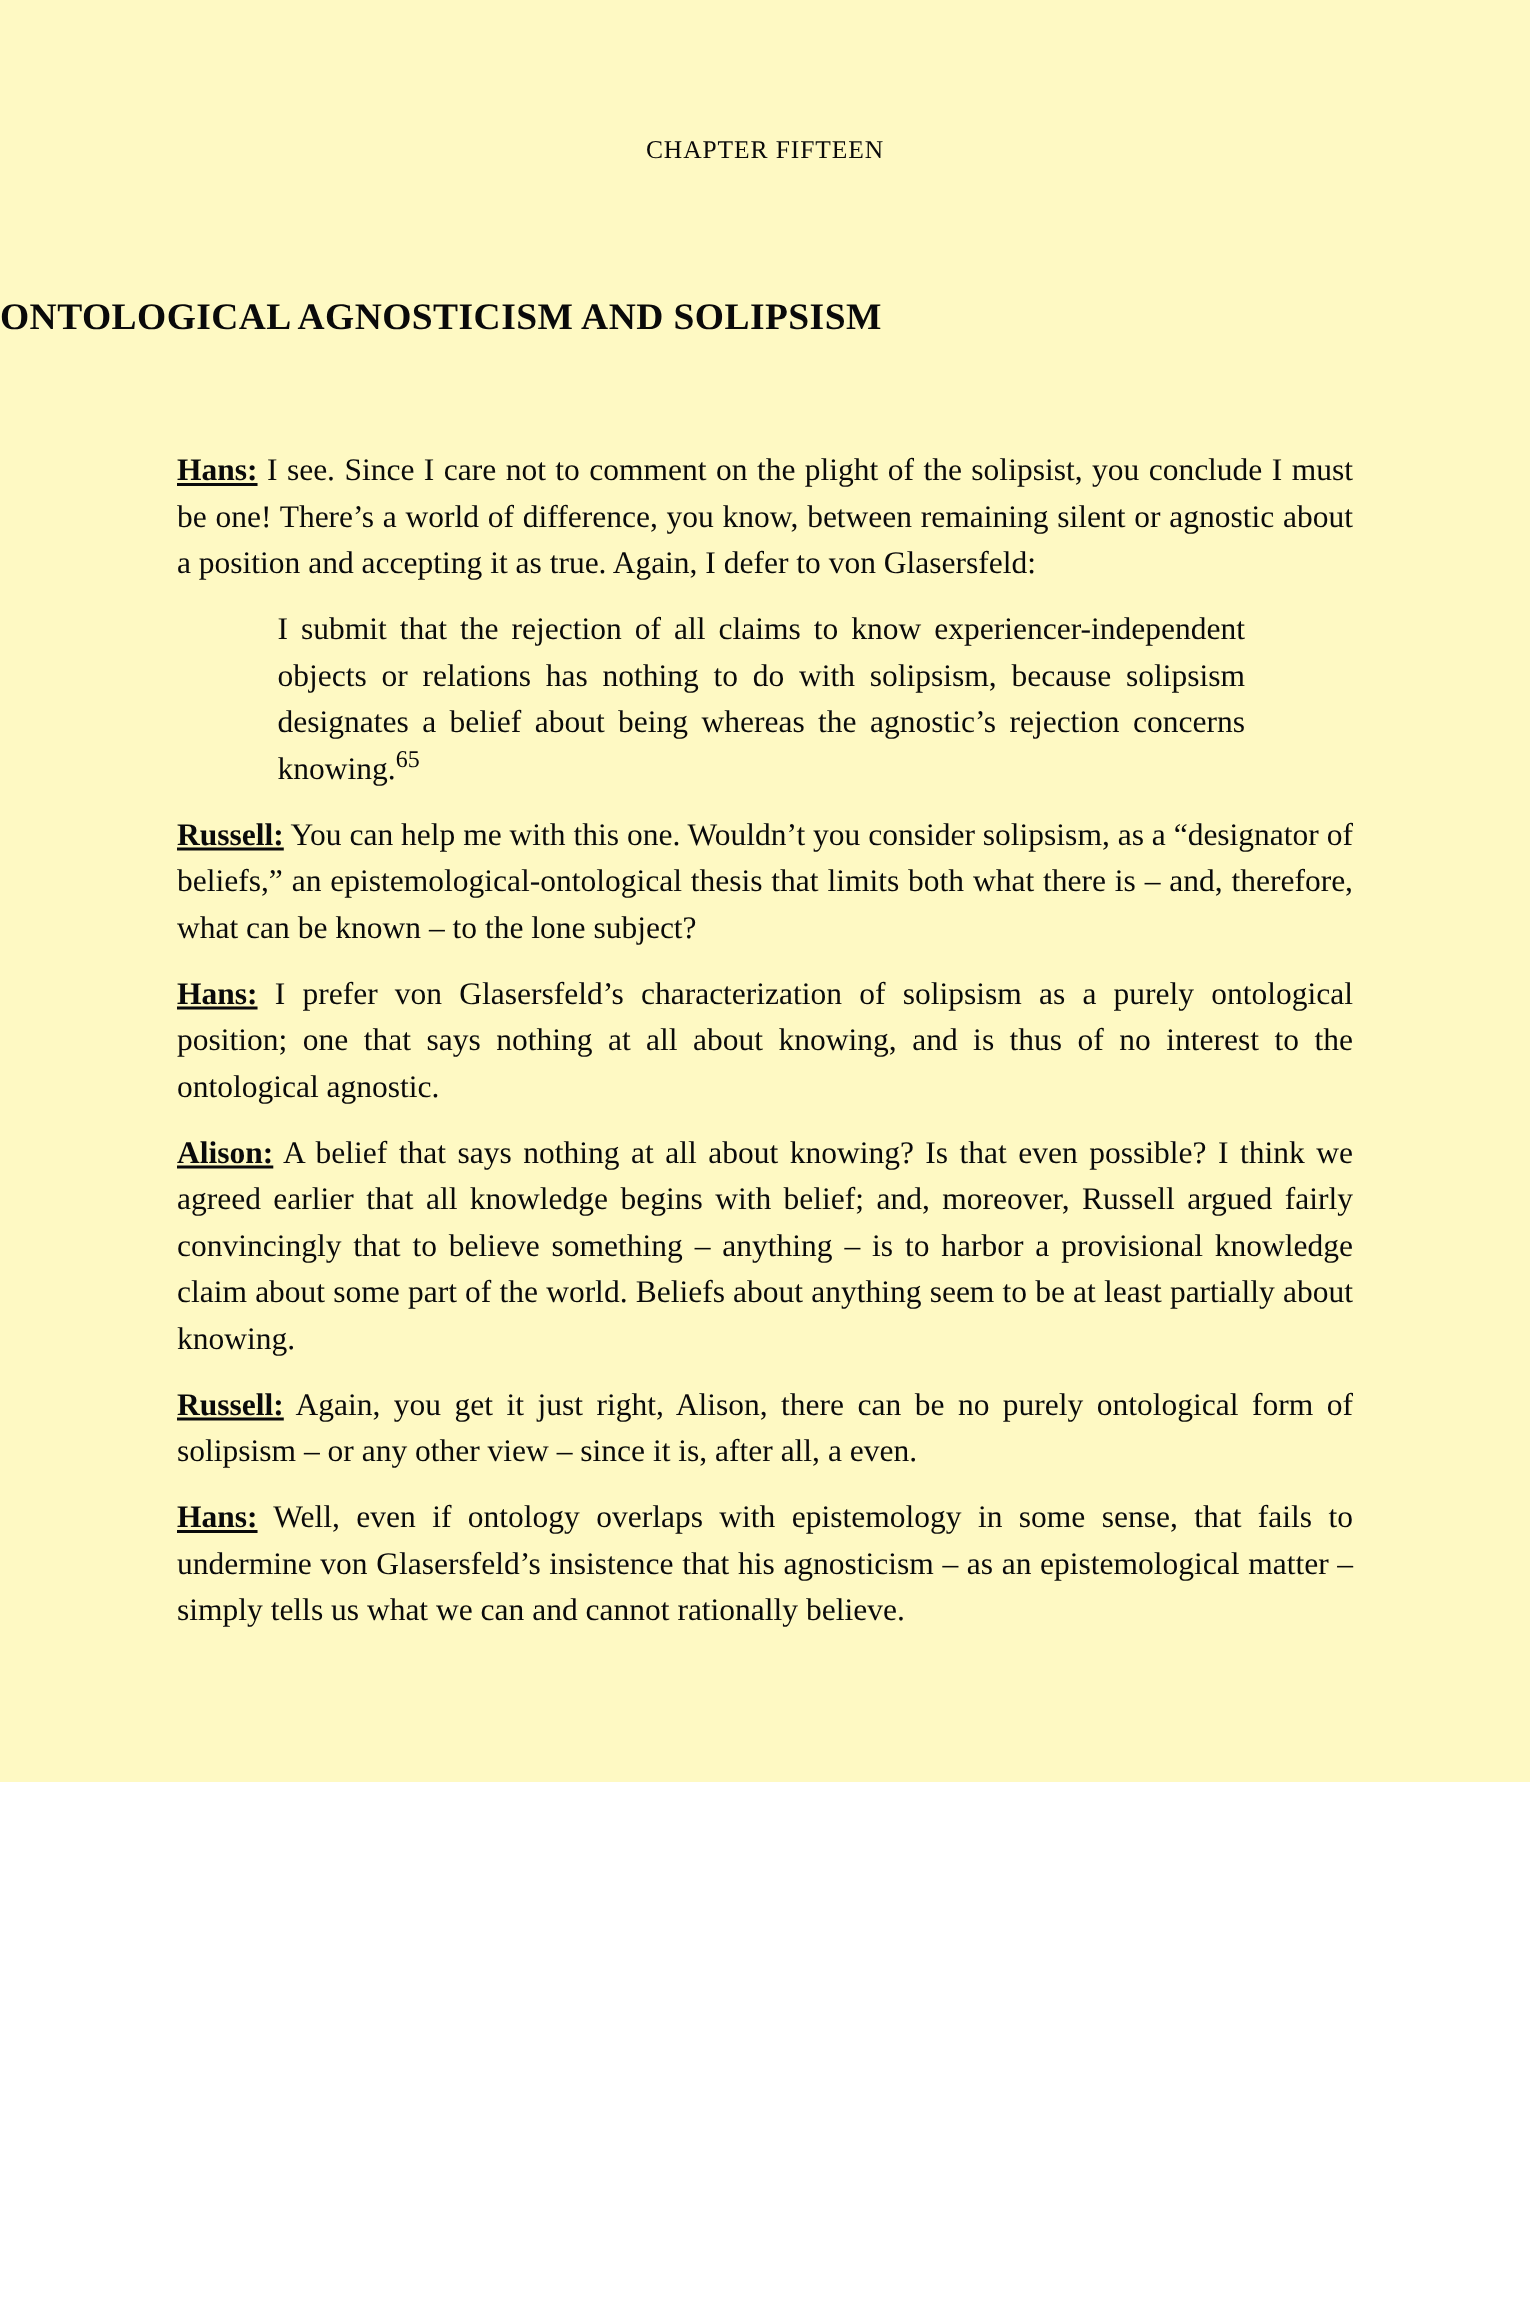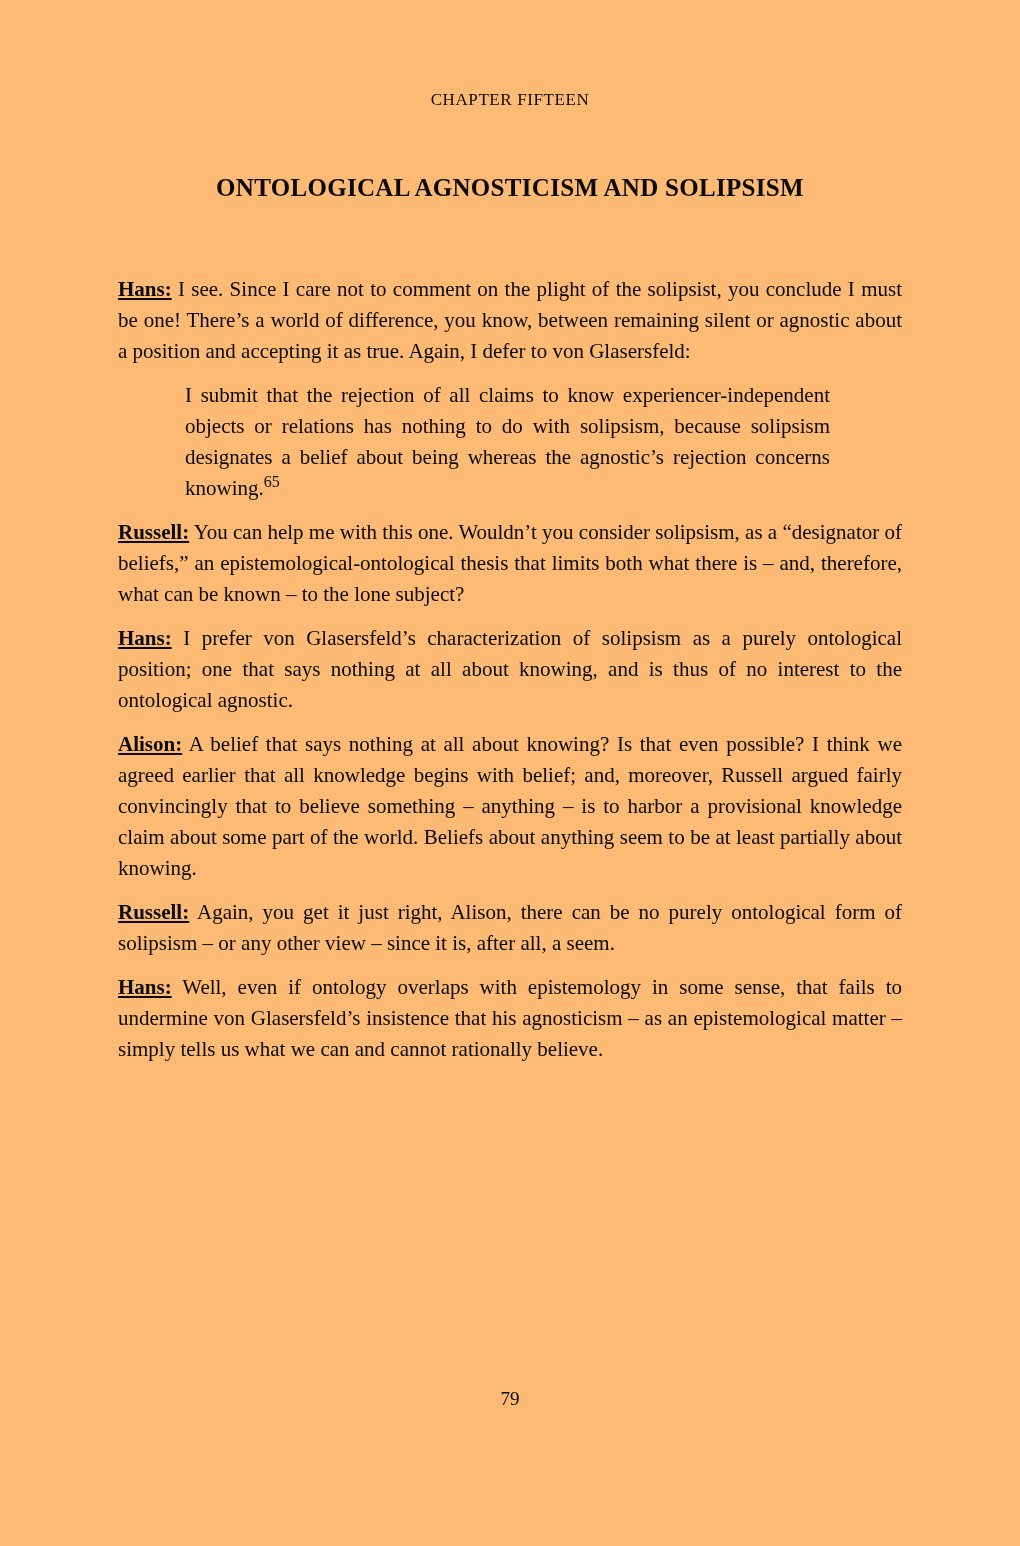--- a/index.html
+++ b/index.html
@@ -1,35 +1,34 @@
 <!DOCTYPE html>
 <html><head>
 <meta charset="utf-8">
 <style>
   * { margin: 0; padding: 0; box-sizing: border-box; }
   html, body { background: #ffffff; }
   .page {
     position: relative;
     width: 1020px;
-    height: 1546px;
-    background: #fdba74;
+    height: 1188px;
+    background: #fef9c3;
     color: #0a0a0a;
     font-family: "Liberation Serif", serif;
     overflow: hidden;
   }
   .running-head {
     padding-top: 90px;
     text-align: center;
     font-size: 17px;
     line-height: 1.2;
     letter-spacing: 0.6px;
   }
   .chapter-title {
-    margin-top: 64px;
-    text-align: center;
+    margin-top: 88px;
     font-size: 25px;
     font-weight: bold;
     letter-spacing: 0.3px;
   }
   .body-text {
     margin-top: 72px;
     padding: 0 118px;
     font-size: 21px;
     line-height: 31px;
   }
@@ -62,17 +61,17 @@
 
 <div class="page">
   <div class="running-head">CHAPTER FIFTEEN</div>
   <h1 class="chapter-title">ONTOLOGICAL AGNOSTICISM AND SOLIPSISM</h1>
   <div class="body-text">
       <p class="dialogue-paragraph"><span class="seg-bold">Hans:</span><span class="seg-normal"> I see. Since I care not to comment on the plight of the solipsist, you conclude I must be one! There’s a world of difference, you know, between remaining silent or agnostic about a position and accepting it as true. Again, I defer to von Glasersfeld:</span></p>
       <p class="quote-block"><span class="seg-normal">I submit that the rejection of all claims to </span><span class="seg-italic">know</span><span class="seg-normal"> experiencer-independent objects or relations has nothing to do with solipsism, because solipsism designates a belief about </span><span class="seg-italic">being</span><span class="seg-normal"> whereas the agnostic’s rejection concerns </span><span class="seg-italic">knowing</span><span class="seg-normal">.</span><span class="seg-sup">65</span></p>
       <p class="dialogue-paragraph"><span class="seg-bold">Russell:</span><span class="seg-normal"> You can help me with this one. Wouldn’t you consider solipsism, as a “designator of beliefs,” an epistemological-ontological thesis that limits both what there is – and, therefore, what can be known – to the lone subject?</span></p>
       <p class="dialogue-paragraph"><span class="seg-bold">Hans:</span><span class="seg-normal"> I prefer von Glasersfeld’s characterization of solipsism as a purely ontological position; one that says nothing at all about knowing, and is thus of no interest to the ontological agnostic.</span></p>
       <p class="dialogue-paragraph"><span class="seg-bold">Alison:</span><span class="seg-normal"> A belief that says </span><span class="seg-italic">nothing at all</span><span class="seg-normal"> about knowing? Is that even possible? I think we agreed earlier that all knowledge begins with belief; and, moreover, Russell argued fairly convincingly that to believe something – anything – is to harbor a provisional knowledge claim about some part of the world. Beliefs about </span><span class="seg-italic">anything</span><span class="seg-normal"> seem to be at least partially about knowing.</span></p>
-      <p class="dialogue-paragraph"><span class="seg-bold">Russell:</span><span class="seg-normal"> Again, you get it just right, Alison, there can be no purely ontological form of solipsism – or any other view – since it is, after all, </span><span class="seg-italic">a seem</span><span class="seg-normal">.</span></p>
+      <p class="dialogue-paragraph"><span class="seg-bold">Russell:</span><span class="seg-normal"> Again, you get it just right, Alison, there can be no purely ontological form of solipsism – or any other view – since it is, after all, </span><span class="seg-italic">a even</span><span class="seg-normal">.</span></p>
       <p class="dialogue-paragraph"><span class="seg-bold">Hans:</span><span class="seg-normal"> Well, even if ontology overlaps with epistemology in some sense, that fails to undermine von Glasersfeld’s insistence that his agnosticism – as an epistemological matter – simply tells us what we can and cannot rationally believe.</span></p>
     </div>
   <div class="page-number">79</div>
 </div>
 
 </body></html>

